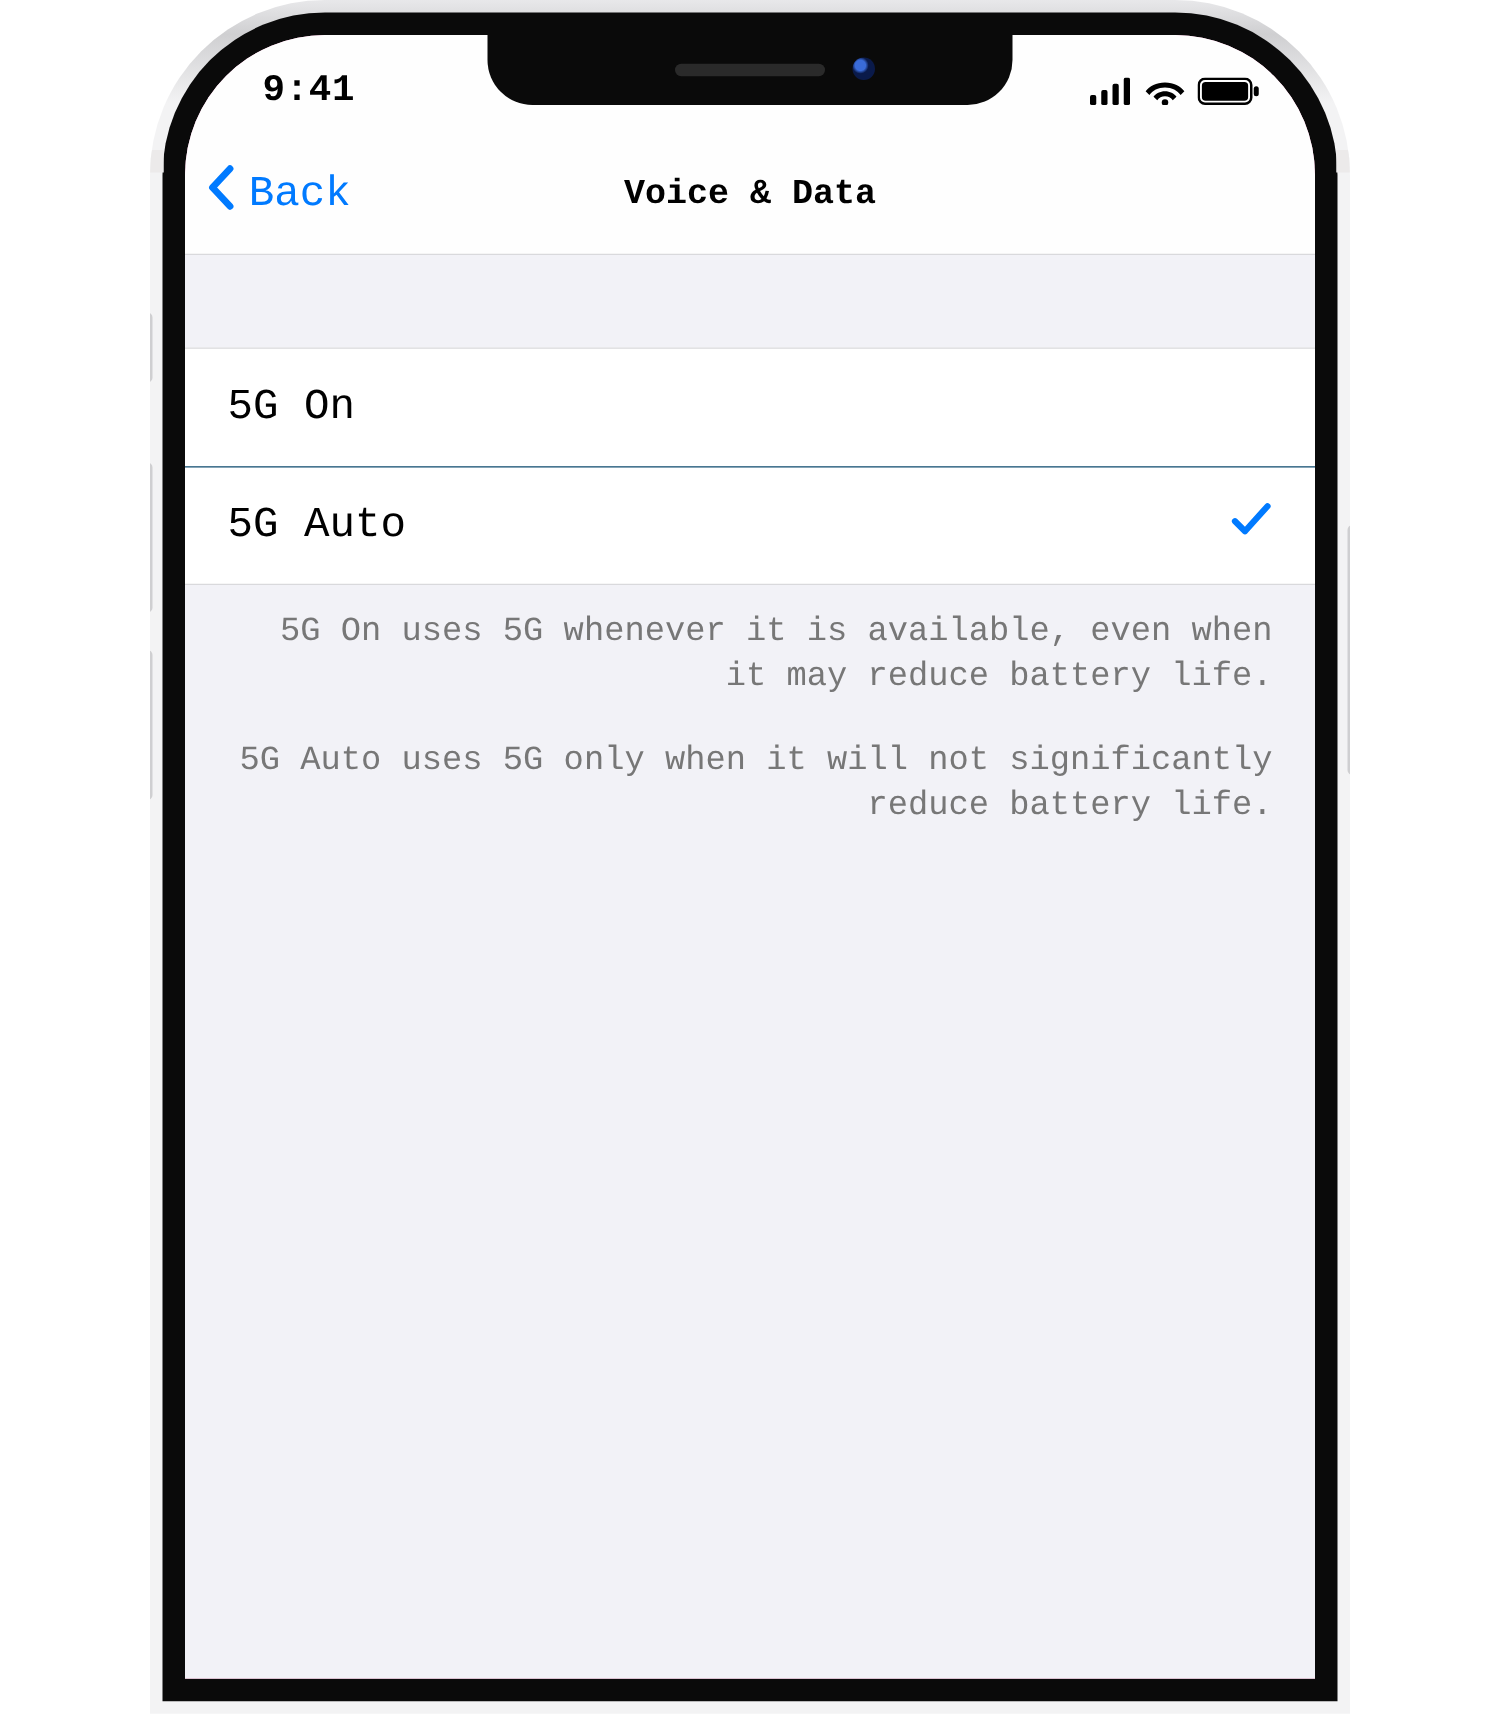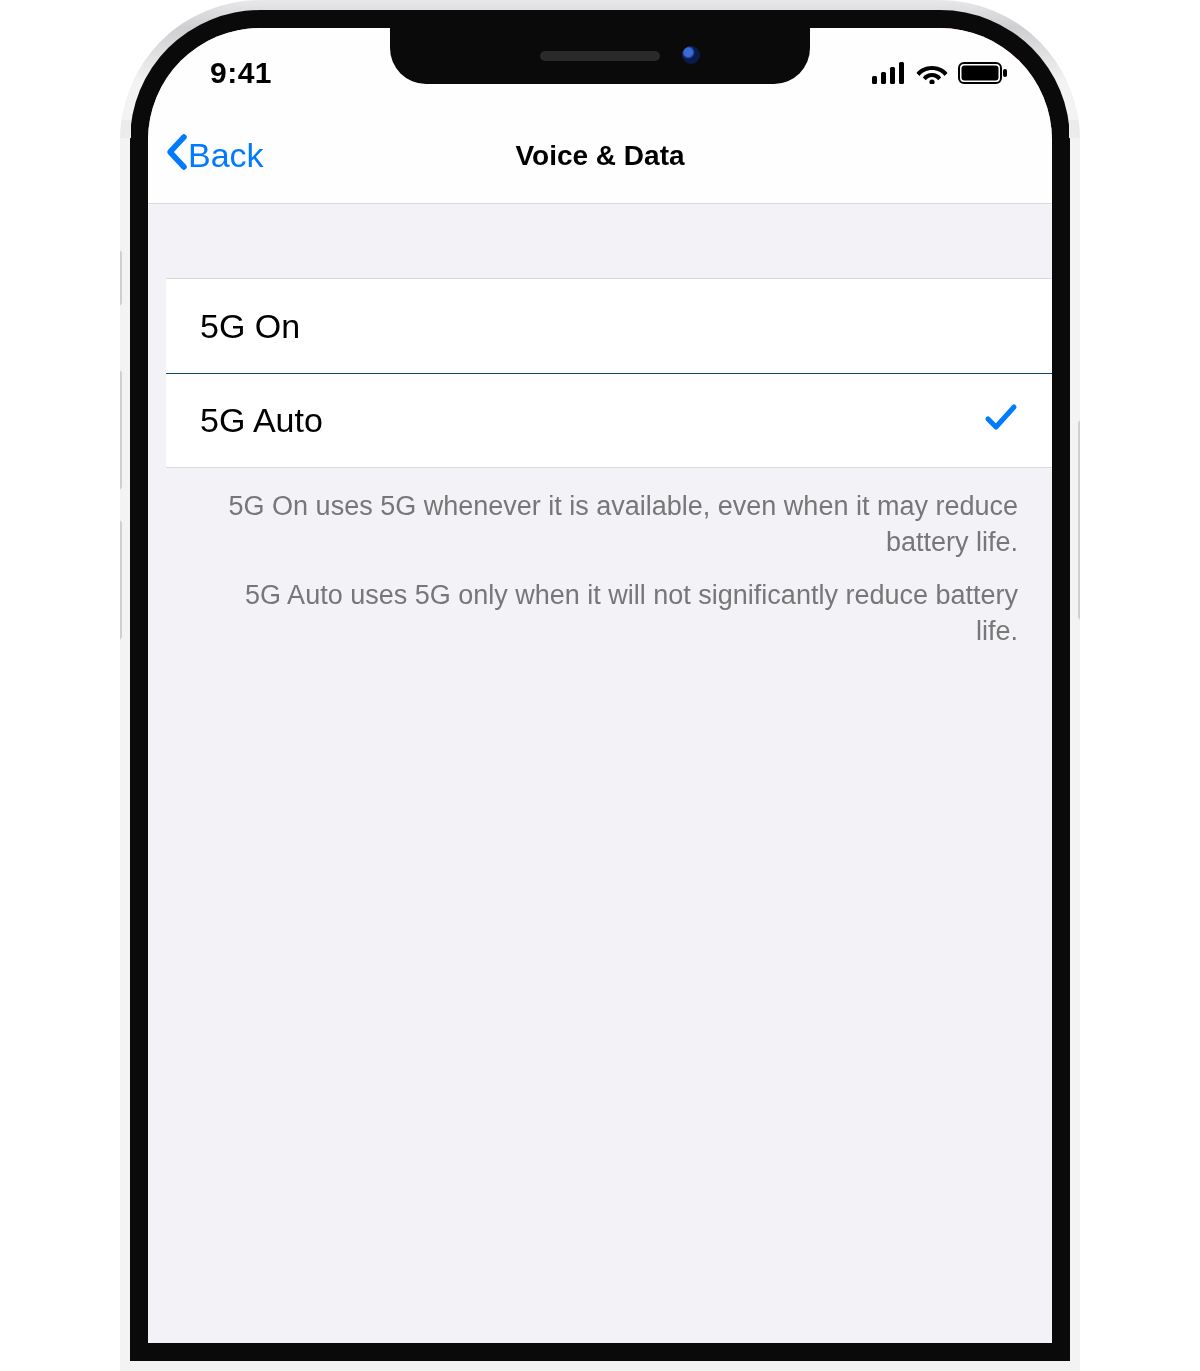--- a/index.html
+++ b/index.html
@@ -27,20 +27,21 @@
       border-radius: 130px 130px 0 0;
       background: #0a0a0a;
       padding: 18px;
     }
     .screen {
       position: relative;
       width: 100%; height: 100%;
       border-radius: 112px 112px 0 0;
       background: #f9a8d4;
       overflow: hidden;
+      font-family: Liberation Mono, monospace;
     }
     
     .side-btn { position: absolute; background: #cfcfd1; border-radius: 4px; }
     .sb-mute    { left: -6px; top: 250px; width: 8px; height: 56px; }
     .sb-volup   { left: -6px; top: 370px; width: 8px; height: 120px; }
     .sb-voldown { left: -6px; top: 520px; width: 8px; height: 120px; }
     .sb-power   { right: -6px; top: 420px; width: 8px; height: 200px; }
     .antenna-l  { left: -3px; top: 120px; width: 14px; height: 18px; background:#eceaea; position:absolute;}
     .antenna-r  { right: -3px; top: 120px; width: 14px; height: 18px; background:#eceaea; position:absolute;}
 
@@ -82,35 +83,34 @@
     
     .nav-bar {
       position: absolute; top: 80px; left: 0; right: 0;
       height: 96px;
       background: #fefefe;
       border-bottom: 1px solid #d9d9dc;
       display: flex; align-items: center;
     }
     .back-btn {
       position: absolute; left: 16px;
-      display: flex; align-items: center; gap: 0;
+      display: flex; align-items: center; gap: 11px;
       color: #007aff; font-size: 34px; font-weight: 400;
       cursor: pointer;
     }
     .nav-title {
       margin: 0 auto;
       font-size: 28px; font-weight: 600;
       color: #000;
     }
 
     
     .content {
       position: absolute; top: 176px; left: 0; right: 0; bottom: 0;
       background: #f2f2f7;
-      padding-left: 18px;
     }
     .group-spacer { height: 74px; }
     .option-list {
       background: #ffffff;
       border-top: 1px solid #d9d9dc;
       border-bottom: 1px solid #d9d9dc;
     }
     .option-row {
       display: flex; align-items: center; justify-content: space-between;
       height: 94px;
@@ -121,21 +121,21 @@
     }
     .option-row + .option-row { border-top: 1px solid #0c4a6e; }
     .checkmark { color: #007aff; }
     .footer-text {
       padding: 20px 34px 0 34px;
       font-size: 27px;
       line-height: 1.35;
       color: #777;
       text-align: right;
     }
-    .footer-text p + p { margin-top: 16px; }
+    .footer-text p + p { margin-top: 30px; }
   </style>
 </head>
 <body>
 
 <div class="phone">
   <span class="antenna-l"></span>
   <span class="antenna-r"></span>
   <span class="side-btn sb-mute"></span>
   <span class="side-btn sb-volup"></span>
   <span class="side-btn sb-voldown"></span>

